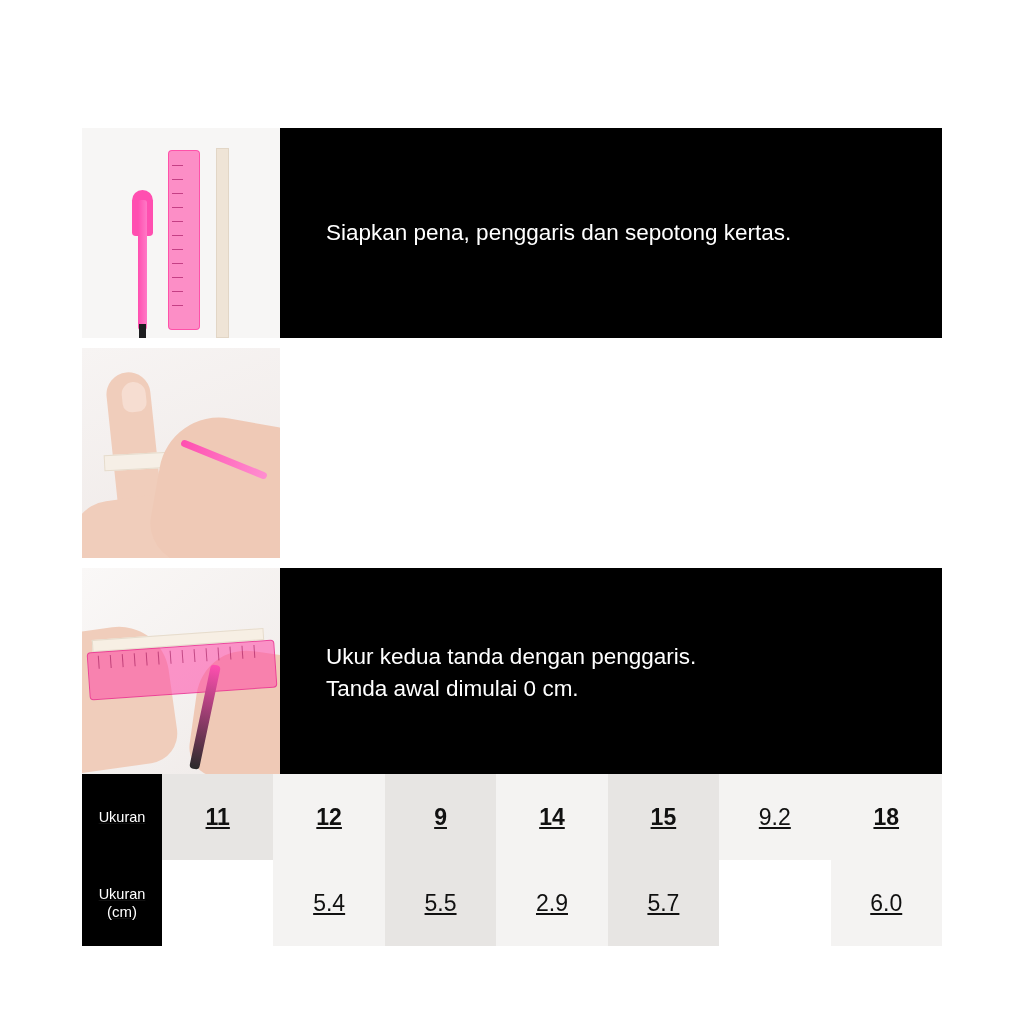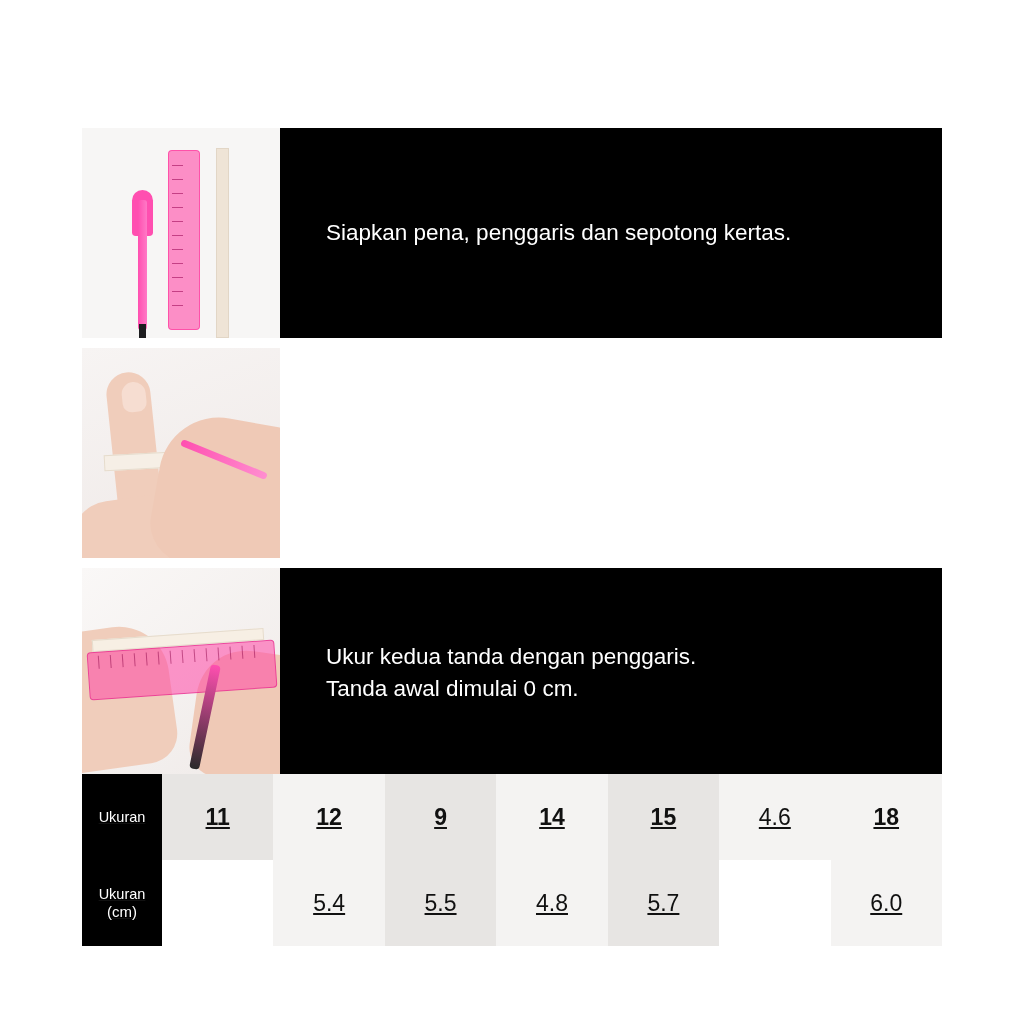--- a/index.html
+++ b/index.html
@@ -352,28 +352,28 @@
     <div class="col col-data odd">
       <div class="cell top">12</div>
       <div class="cell">5.4</div>
     </div>
     <div class="col col-data even">
       <div class="cell top">9</div>
       <div class="cell">5.5</div>
     </div>
     <div class="col col-data odd">
       <div class="cell top">14</div>
-      <div class="cell">4.8</div>
+      <div class="cell">2.9</div>
     </div>
     <div class="col col-data even">
       <div class="cell top">15</div>
       <div class="cell">5.7</div>
     </div>
     <div class="col col-data odd">
-      <div class="cell">4.6</div>
+      <div class="cell">9.2</div>
     </div>
     <div class="col col-data odd">
       <div class="cell top">18</div>
       <div class="cell">6.0</div>
     </div>
 
   </div>
 
 </div>
 

